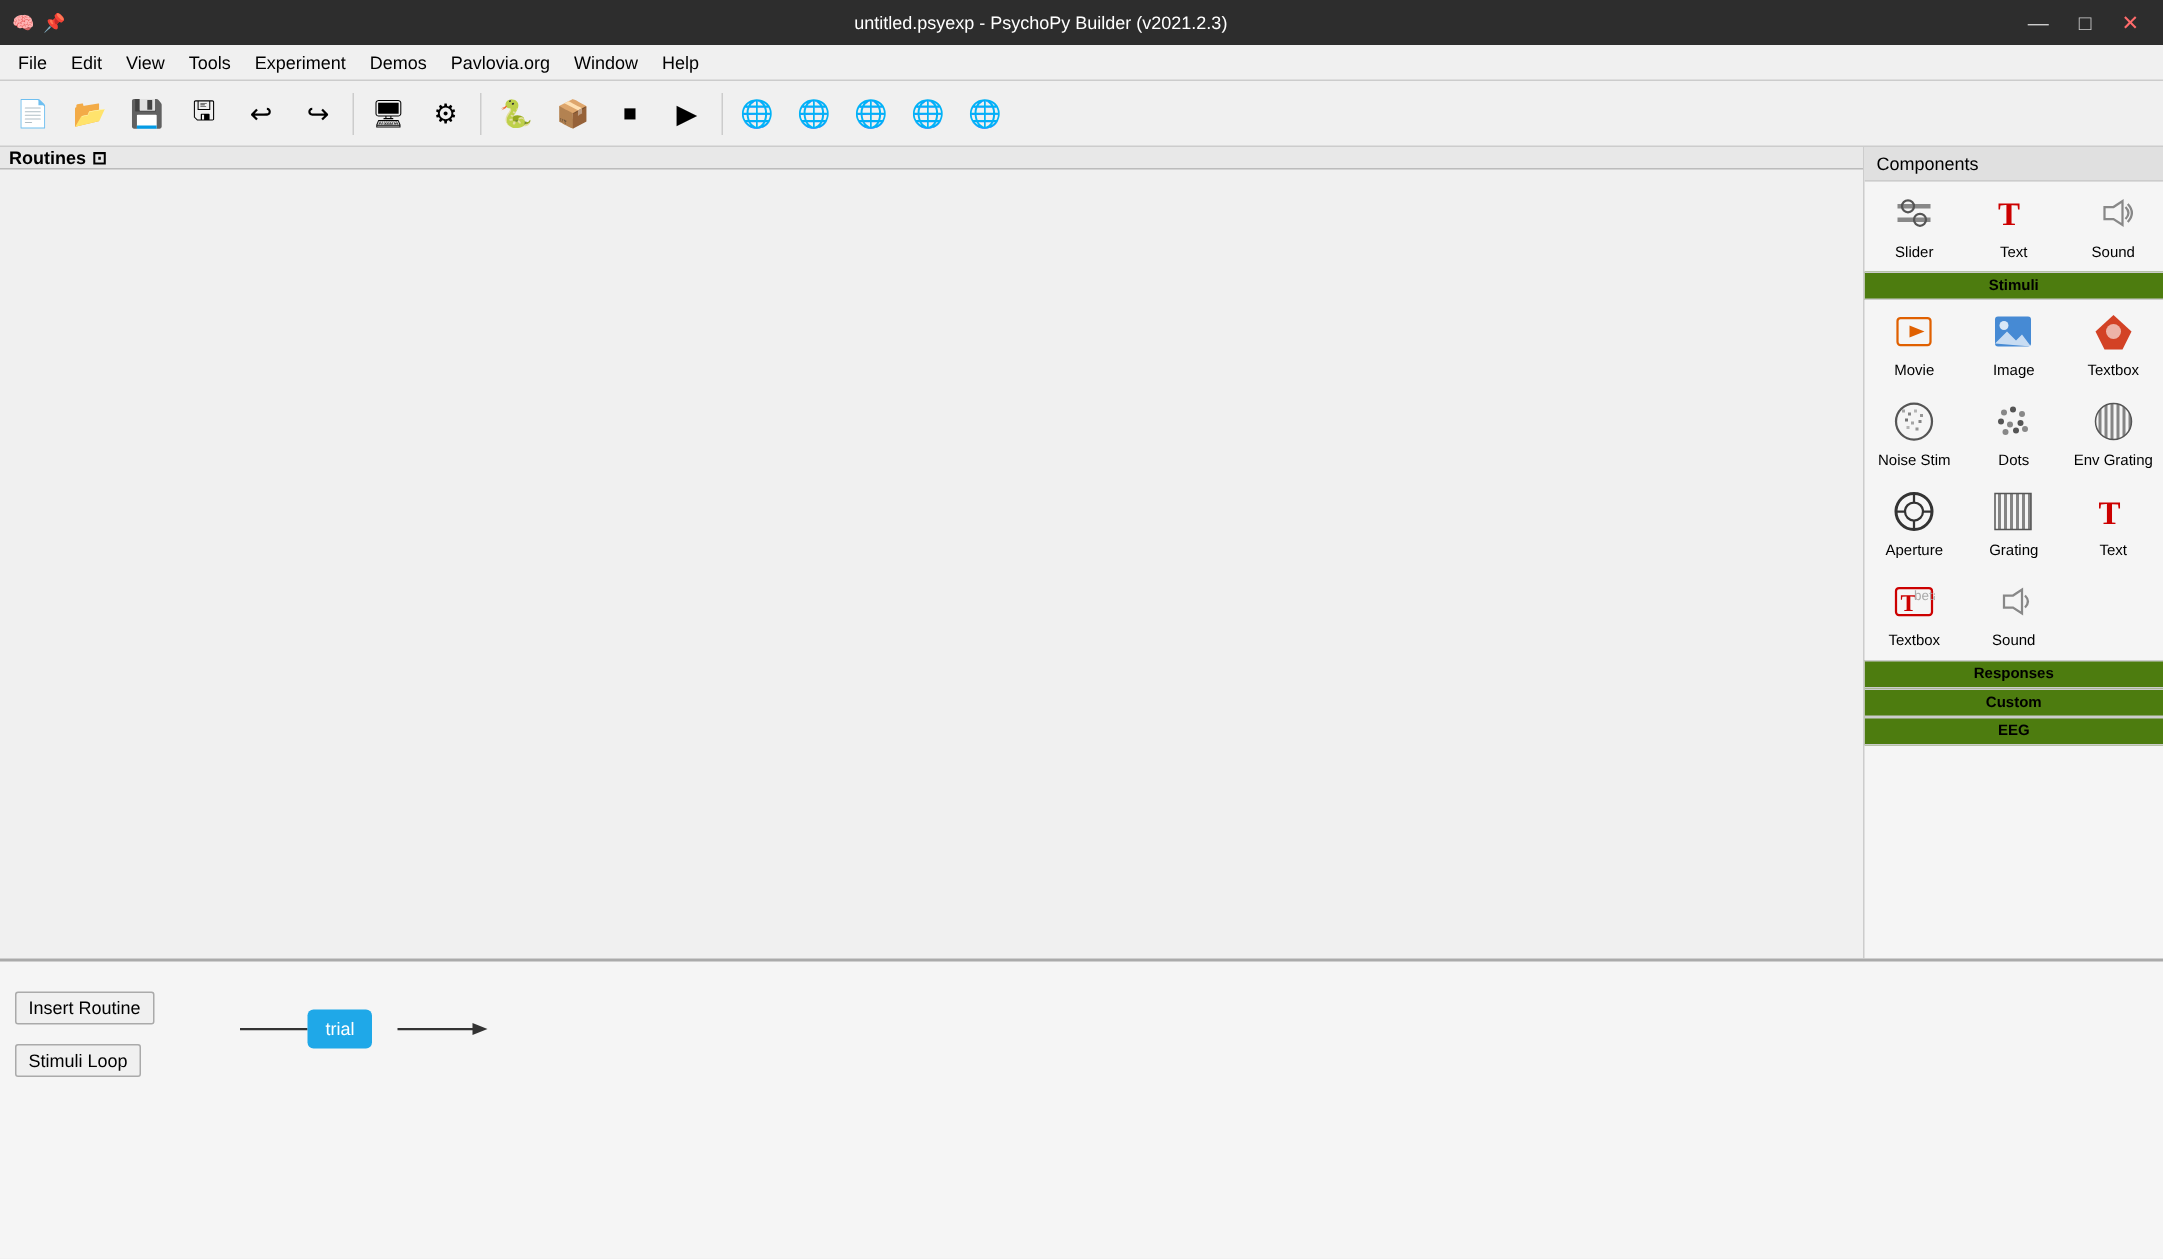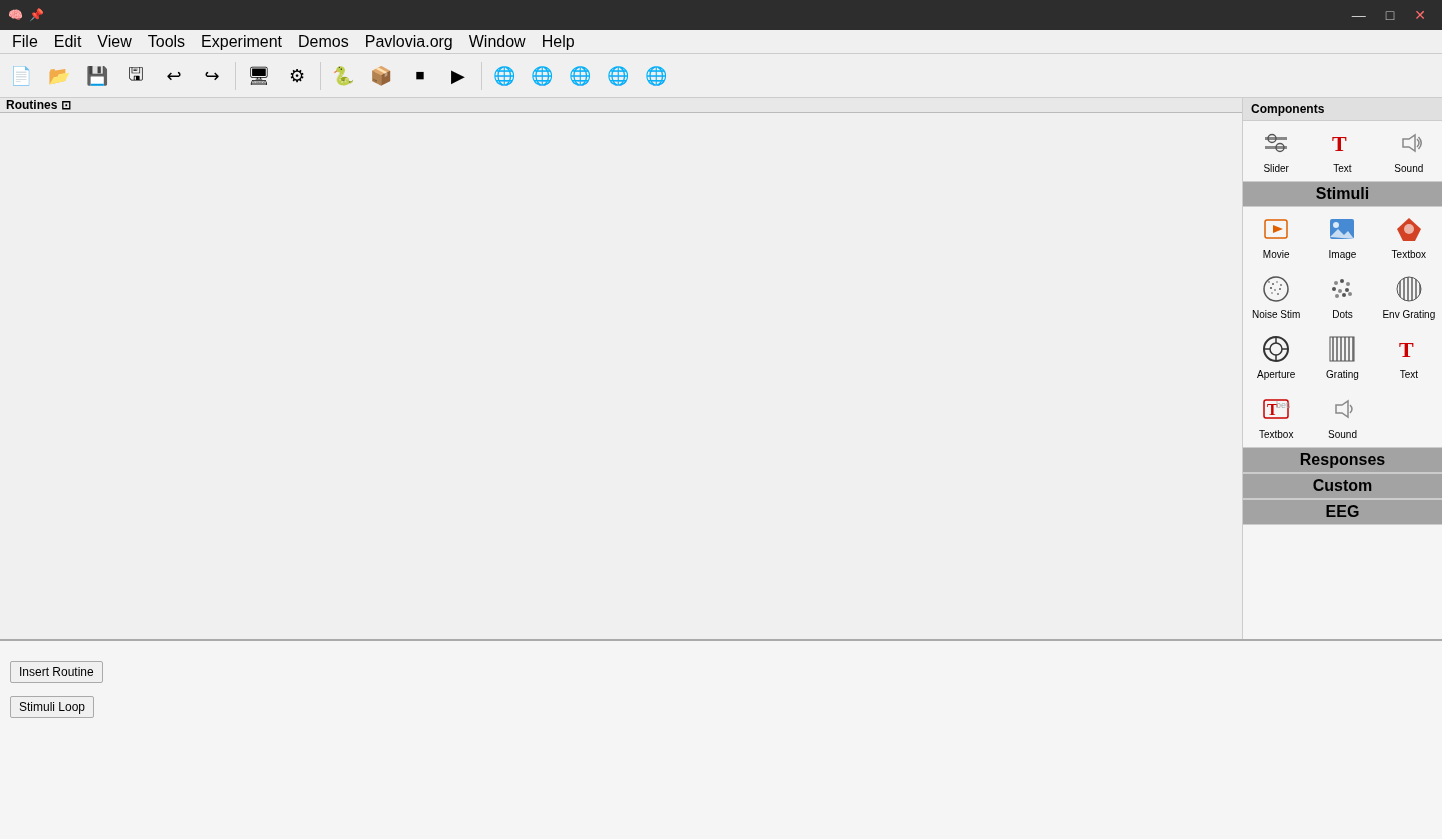--- a/index.html
+++ b/index.html
@@ -17,21 +17,21 @@
     #title-bar-controls span {
       cursor: pointer; padding: 2px 8px; font-size: 14px; color: #ccc;
     }
 
     
     #menu-bar {
       display: flex; align-items: center; background: #f0f0f0;
       height: 24px; border-bottom: 1px solid #ccc; padding: 0 4px;
     }
     #menu-bar span {
-      padding: 2px 8px; cursor: pointer; font-size: 16px; text-align: center;
+      padding: 2px 8px; cursor: pointer; font-size: 12px; text-align: center;
     }
 
     
     #toolbar {
       display: flex; align-items: center; background: #f0f0f0;
       height: 44px; border-bottom: 1px solid #ccc; padding: 2px 4px; gap: 2px;
     }
     .toolbar-btn {
       width: 36px; height: 36px; display: flex; align-items: center; justify-content: center;
       cursor: pointer; border: 1px solid transparent; border-radius: 3px;
@@ -58,26 +58,26 @@
     #timeline-area {
       flex: 1; background: #fff; position: relative; overflow: hidden;
     }
 
     
     #components-panel {
       width: 200px; min-width: 200px; background: #f5f5f5;
       border-left: 1px solid #ccc; overflow-y: auto; display: flex; flex-direction: column;
     }
     #components-header {
-      background: #e0e0e0; padding: 4px 8px; font-weight: bold;
+      background: #e0e0e0; padding: 4px 8px; font-weight: normal;
       border-bottom: 1px solid #ccc; font-size: 12px;
     }
     .comp-section-label {
-      background: #a3a3a3; text-align: center; padding: 3px;
-      font-size: 16px; border-bottom: 1px solid #ccc; border-top: 1px solid #ccc;
+      background: #4d7c0f; text-align: center; padding: 3px;
+      font-size: 10px; border-bottom: 1px solid #ccc; border-top: 1px solid #ccc;
       font-weight: 600;
     }
     .comp-grid {
       display: grid; grid-template-columns: repeat(3, 1fr); gap: 0;
     }
     .comp-item {
       display: flex; flex-direction: column; align-items: center; justify-content: center;
       padding: 6px 2px; cursor: pointer; border: 1px solid transparent;
       font-size: 10px; text-align: center; min-height: 60px;
     }
@@ -122,20 +122,21 @@
     #routines-maximize { cursor: pointer; padding: 0 4px; }
   </style>
 </head>
 <body>
 
 <div id="title-bar">
   <div id="title-bar-left">
     <span>🧠</span>
     <span>📌</span>
   </div>
+  <span id="title-bar-title">untitled.psyexp - PsychoPy Builder (v2021.2.3)</span>
   <div id="title-bar-controls">
     <span>—</span>
     <span>□</span>
     <span style="color:#ff6b6b;">✕</span>
   </div>
 </div>
 
 <div id="menu-bar">
 <span>File</span>
     <span>Edit</span>
@@ -425,16 +426,28 @@
         <span>EEG</span>
       </div>
     </div>
   </div>
 
   <div id="flow-panel">
     <div id="flow-content" style="position:relative; flex:1;">
       <button id="insert-routine-btn">Insert Routine</button>
       <button id="insert-loop-btn">Stimuli Loop</button>
 
+      <div id="flow-diagram" style="position:absolute; left:160px; top:20px;">
+        <svg width="250" height="60">
+
+          <line x1="0" y1="25" x2="45" y2="25" stroke="#333" stroke-width="1.5"></line>
+
+          <line x1="105" y1="25" x2="160" y2="25" stroke="#333" stroke-width="1.5"></line>
+          <polygon points="155,21 165,25 155,29" fill="#333"></polygon>
+        </svg>
+        <div style="position:absolute; top:12px; left:45px;">
+          <div class="trial-box">trial</div>
+        </div>
+      </div>
     </div>
   </div>
 
 </div>
 
 </body></html>

